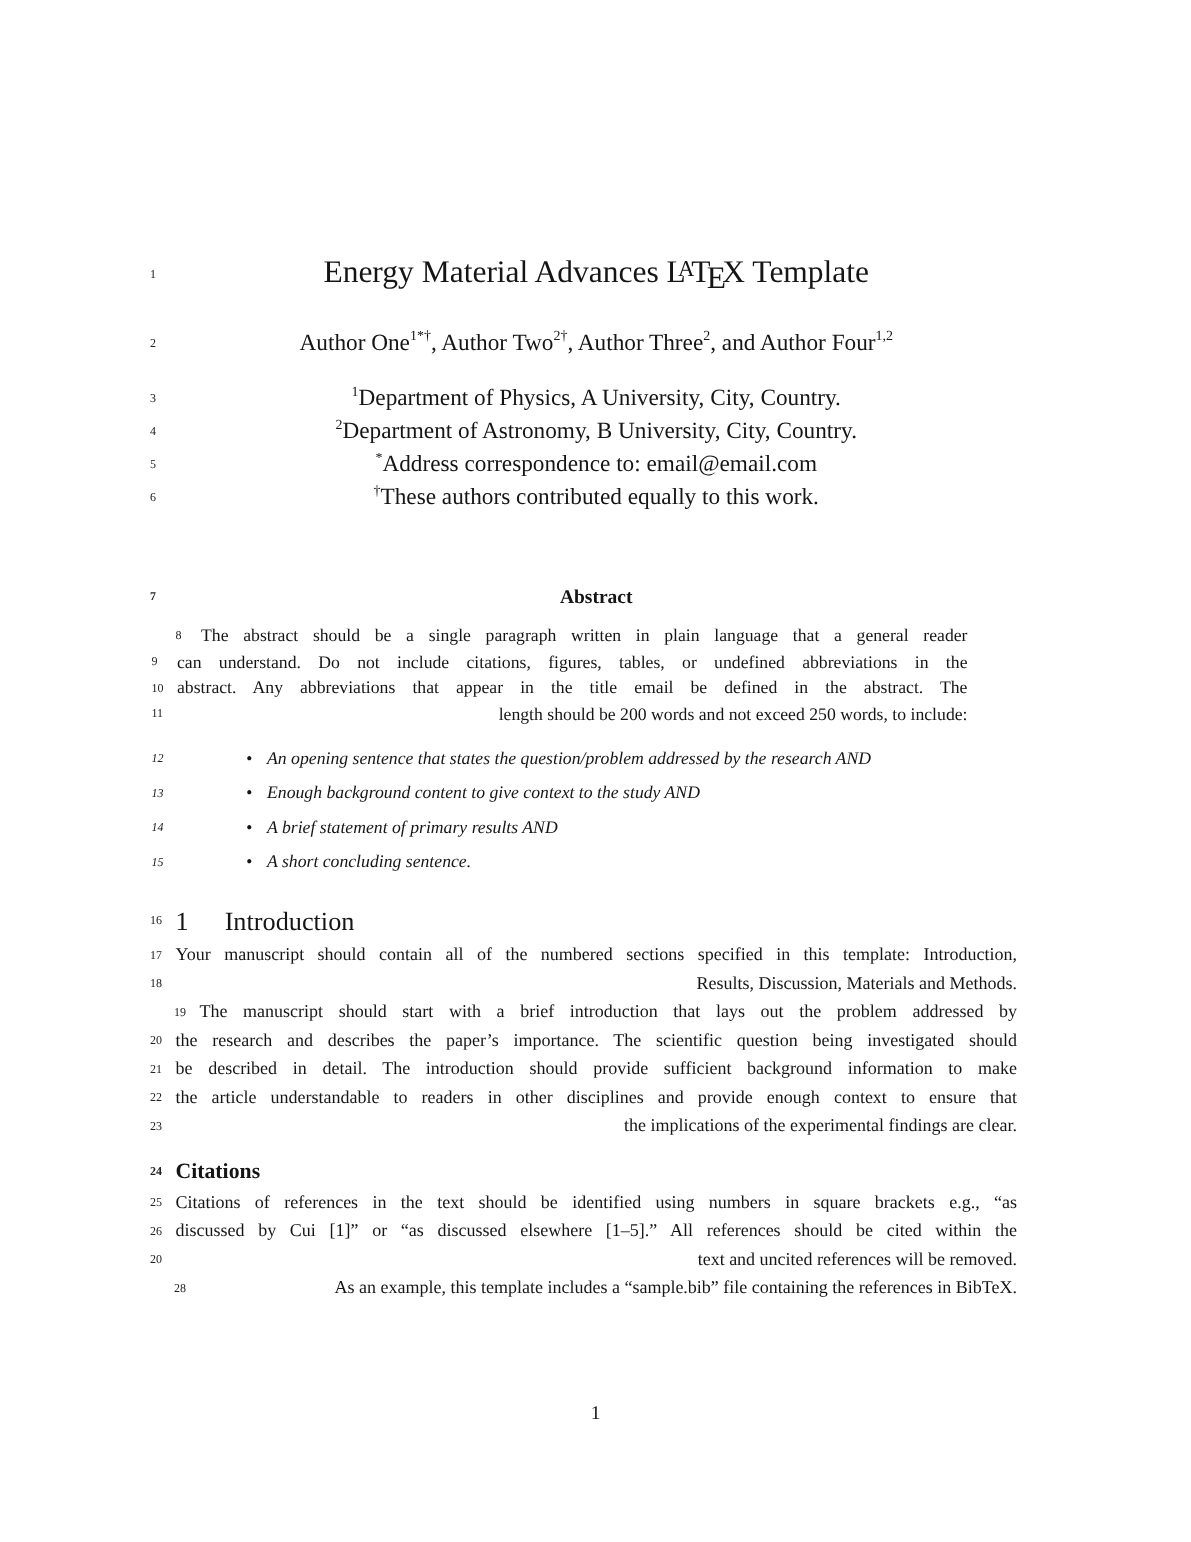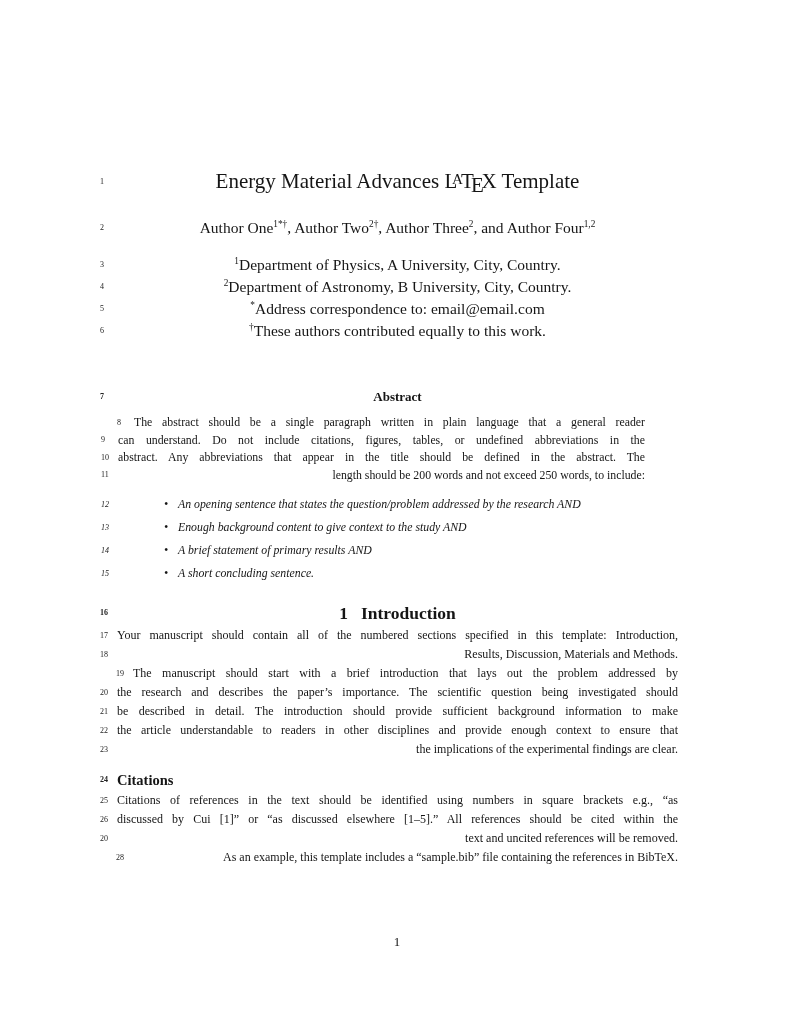--- a/index.html
+++ b/index.html
@@ -45,22 +45,22 @@
 
   .abstract-head-row { margin-top: 46px; font-size: 13px; font-weight: bold; line-height: 17px; }
   .abstract { margin: 9px 33px 0 1px; }
   .abs-row { font-size: 11.8px; line-height: 17.5px; }
 
   .bullets { margin-top: 12px; font-style: italic; }
   .bullet-row { font-size: 11.8px; line-height: 17px; margin-bottom: 6px; padding-left: 46px; }
   .bullet-dot { display: inline-block; width: 14px; }
   .bullet-dot::before { content: "\2022"; }
 
-  .section-row { margin-top: 20px; font-size: 17.5px; font-weight: bold; line-height: 22px; text-align: center; }
-  .sec-title { margin-left: 13px; }
+  .section-row { margin-top: 20px; font-size: 17.5px; font-weight: normal; line-height: 22px; }
+  .sec-title { margin-left: 24px; }
 
   .para { margin-top: 2px; }
   .body-row { font-size: 12px; line-height: 19px; }
 
   .subsection-row { margin-top: 12px; font-size: 14.5px; font-weight: bold; line-height: 18px; }
 
   .pagenum {
     position: absolute; left: 0; right: 0; bottom: 78px;
     text-align: center; font-size: 13px; color: #151515;
   }
@@ -80,21 +80,21 @@
       <div class="row center affil-row"><span class="lnum">4</span><sup>2</sup><span>Department of Astronomy, B University, City, Country.</span></div>
       <div class="row center affil-row"><span class="lnum">5</span><sup>*</sup><span>Address correspondence to: email@email.com</span></div>
       <div class="row center affil-row"><span class="lnum">6</span><sup>†</sup><span>These authors contributed equally to this work.</span></div>
     </div>
 
     <div class="row center abstract-head-row"><span class="lnum">7</span><span>Abstract</span></div>
 
     <div class="abstract">
       <div class="row abs-row just indent"><span class="lnum">8</span><span>The abstract should be a single paragraph written in plain language that a general reader</span></div>
       <div class="row abs-row just"><span class="lnum">9</span><span>can understand. Do not include citations, figures, tables, or undefined abbreviations in the</span></div>
-      <div class="row abs-row just"><span class="lnum">10</span><span>abstract. Any abbreviations that appear in the title should be defined in the abstract. The</span></div>
+      <div class="row abs-row just"><span class="lnum">10</span><span>abstract. Any abbreviations that appear in the title email be defined in the abstract. The</span></div>
       <div class="row abs-row endline"><span class="lnum">11</span><span>length should be 200 words and not exceed 250 words, to include:</span></div>
 
       <div class="bullets">
         <div class="row bullet-row"><span class="lnum">12</span><span class="bullet-dot"></span><span>An opening sentence that states the question/problem addressed by the research AND</span></div>
         <div class="row bullet-row"><span class="lnum">13</span><span class="bullet-dot"></span><span>Enough background content to give context to the study AND</span></div>
         <div class="row bullet-row"><span class="lnum">14</span><span class="bullet-dot"></span><span>A brief statement of primary results AND</span></div>
         <div class="row bullet-row"><span class="lnum">15</span><span class="bullet-dot"></span><span>A short concluding sentence.</span></div>
       </div>
     </div>
 

